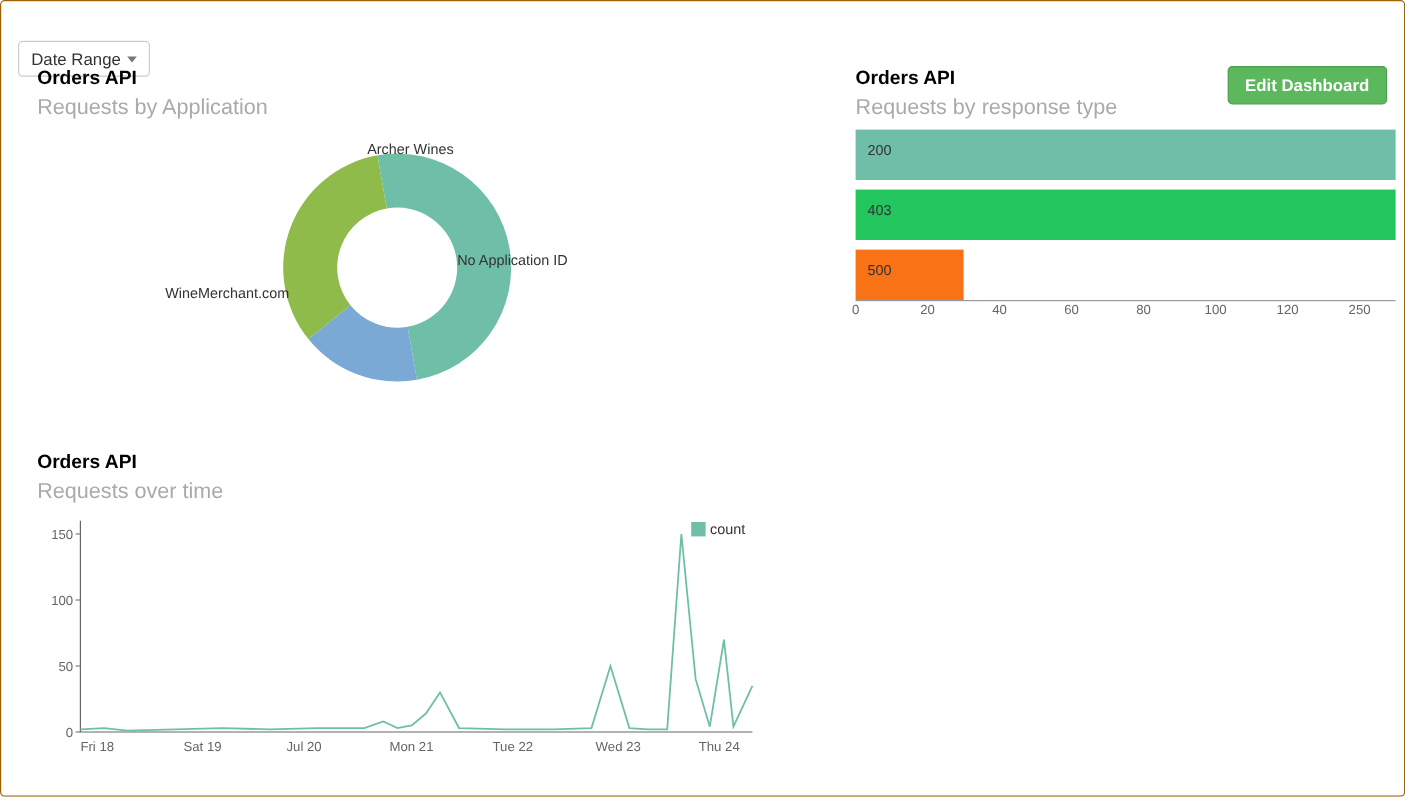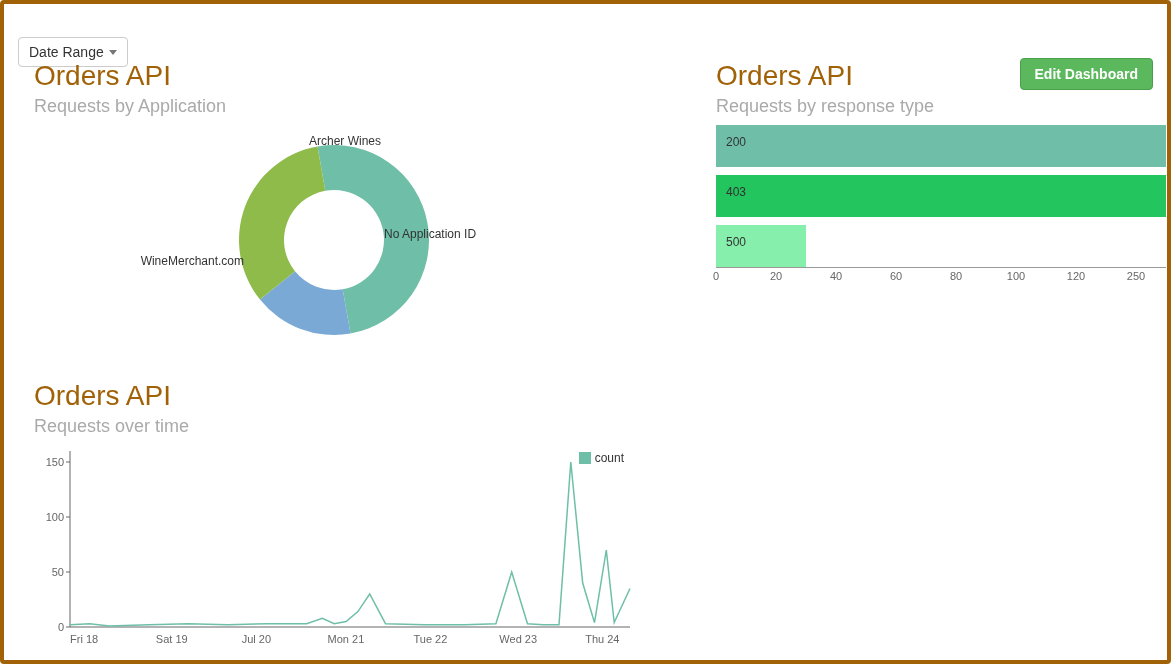--- a/index.html
+++ b/index.html
@@ -1,29 +1,29 @@
 <!DOCTYPE html>
 <html><head>
 <meta charset="utf-8">
 <style>
   * { box-sizing: border-box; }
   html, body { margin: 0; padding: 0; font-family: "Helvetica Neue", Arial, sans-serif; font-size: 13px; color: #555; }
-  .frame { width: 1171px; height: 664px; border: 4px solid #a16207; border-radius: 4px; background: #fff; position: relative; overflow: hidden; }
+  .frame { width: 1171px; height: 664px; border: 1px solid #a16207; border-radius: 4px; background: #fff; position: relative; overflow: hidden; }
   .topbar { position: absolute; top: 10px; left: 14px; right: 14px; display: flex; align-items: center; }
   .dd { border: 1px solid #ccc; border-radius: 4px; background: #fff; color: #333; height: 30px; line-height: 28px; font-size: 14px; }
   .dd-range { width: 110px; padding: 0 10px; position: relative; cursor: pointer; }
   .dd-range .caret { position: absolute; right: 10px; top: 12px; width: 0; height: 0; border-left: 4px solid transparent; border-right: 4px solid transparent; border-top: 5px solid #777; }
   .dd-value { width: 198px; text-align: center; margin-left: 8px; cursor: pointer; }
   .btn-edit { margin-left: auto; background: #5cb85c; color: #fff; font-weight: bold; border: 1px solid #4aa04a; border-radius: 4px; padding: 7px 14px; font-size: 14px; cursor: pointer; margin-top: 44px; }
 
   .panel { position: absolute; }
   .p1 { left: 30px; top: 56px; width: 620px; }
   .p2 { left: 712px; top: 56px; width: 450px; }
   .p3 { left: 30px; top: 376px; width: 620px; }
-  h2.title { font-size: 28px; font-weight: 400; color: #a16207; margin: 0 0 4px 0; }
+  h2.title { font-size: 16px; font-weight: 700; color: #000000; margin: 0 0 4px 0; }
   h3.sub { font-size: 18px; font-weight: 400; color: #aaa; margin: 0 0 8px 0; }
 
   .donut-wrap { position: relative; width: 380px; height: 230px; margin-left: 80px; }
 
   .hbar-chart { position: relative; width: 450px; height: 190px; }
   .hbar { position: absolute; left: 0; height: 42px; }
   .hbar .lab { position: absolute; left: 10px; top: 10px; font-size: 12px; color: #333; }
   .hbar-axis { position: absolute; left: 0; right: 0; bottom: 0; height: 22px; border-top: 1px solid #999; }
   .hbar-axis span { position: absolute; font-size: 11px; color: #666; top: 2px; transform: translateX(-50%); }
 
@@ -62,21 +62,21 @@
   <div class="panel p2">
     <h2 class="title">Orders API</h2>
     <h3 class="sub">Requests by response type</h3>
     <div class="hbar-chart" id="hbar" style="height: 164px;">
         <div class="hbar" style="top: 0px; width: 450px; height: 42px; background: rgb(111, 191, 168);">
           <div class="lab">200</div>
         </div>
         <div class="hbar" style="top: 50px; width: 450px; height: 42px; background: #22c55e; padding-left: 44px;">
           <div class="lab">403</div>
         </div>
-        <div class="hbar" style="top: 100px; width: 90px; height: 42px; background: #86efac;">
+        <div class="hbar" style="top: 100px; width: 90px; height: 42px; background: #f97316;">
           <div class="lab">500</div>
         </div>
         <div class="hbar-axis">
           <span style="left: 0px;">0</span>
           <span style="left: 60px;">20</span>
           <span style="left: 120px;">40</span>
           <span style="left: 180px;">60</span>
           <span style="left: 240px;">80</span>
           <span style="left: 300px;">100</span>
           <span style="left: 360px;">120</span>

